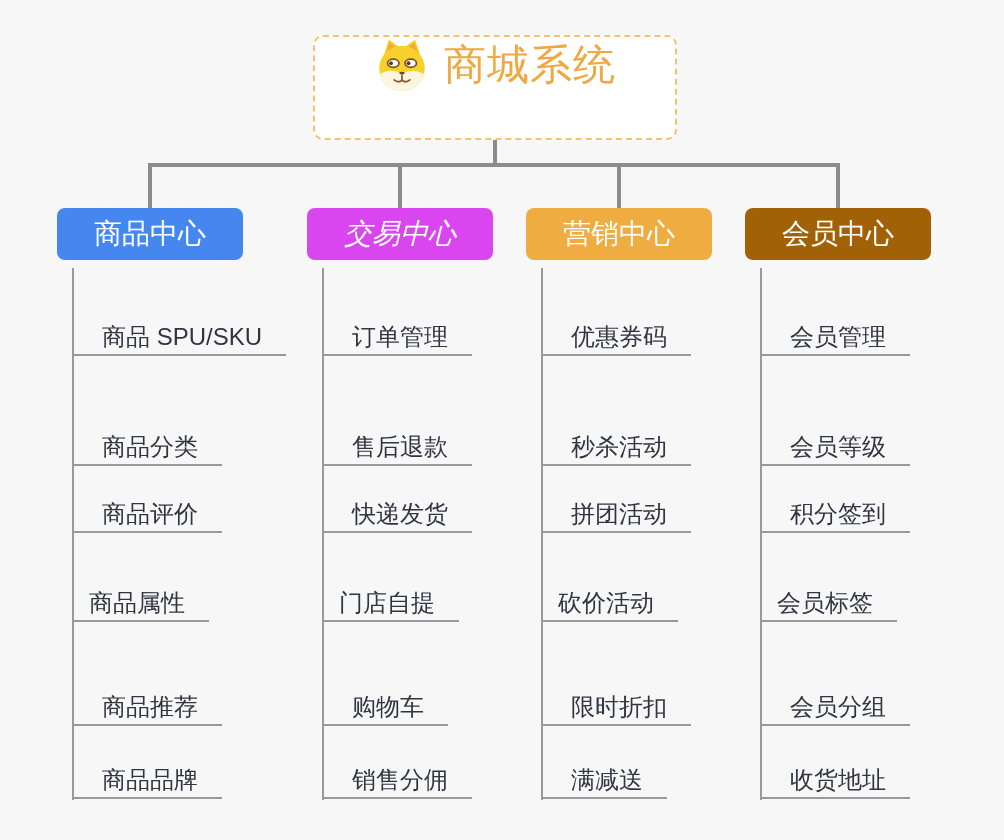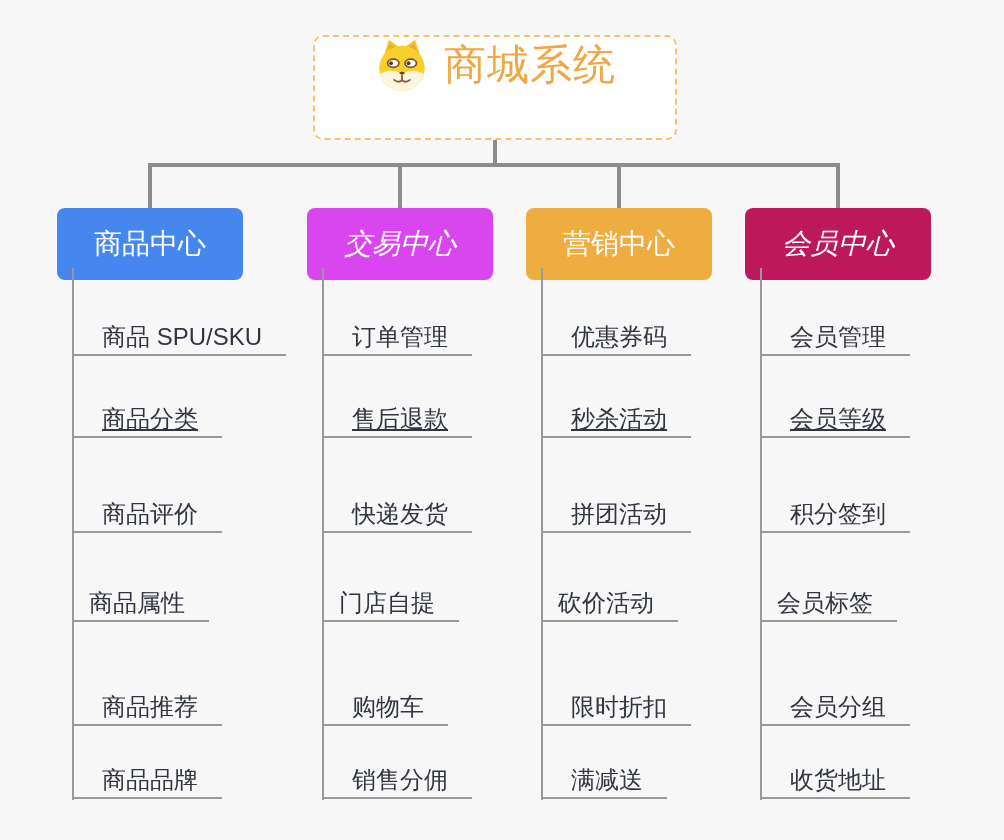--- a/index.html
+++ b/index.html
@@ -50,21 +50,21 @@
   }
   .branch-drop {
     position: absolute;
     left: 91px; top: 165px;
     width: 4px; height: 43px;
     background: #8C8C8C;
   }
   .cat-box {
     position: absolute;
     left: 0; top: 208px;
-    width: 186px; height: 72px;
+    width: 186px; height: 52px;
     border-radius: 8px;
     display: flex;
     align-items: center;
     justify-content: center;
     color: #FFFFFF;
     font-size: 28px;
     white-space: nowrap;
     cursor: default;
   }
   .spine {
@@ -81,21 +81,21 @@
     display: flex;
     align-items: flex-end;
     padding: 0 24px 5px 30px;
     border-bottom: 2px solid #999999;
     font-size: 24px;
     line-height: 1;
     color: #303540;
     white-space: nowrap;
   }
   .leaf.n0 { top: 316px; }
-  .leaf.n1 { top: 398px; text-decoration: underline; }
+  .leaf.n1 { top: 426px; }
   .leaf.n2 { top: 493px; }
   .leaf.n3 { top: 582px; padding-left: 17px; }
   .leaf.n4 { top: 686px; }
   .leaf.n5 { top: 759px; }
 </style>
 </head>
 <body>
 
 <div class="canvas">
 
@@ -157,21 +157,21 @@
     <div class="leaf n0">优惠券码</div>
     <div class="leaf n1">秒杀活动</div>
     <div class="leaf n2">拼团活动</div>
     <div class="leaf n3">砍价活动</div>
     <div class="leaf n4">限时折扣</div>
     <div class="leaf n5">满减送</div>
   </div>
 
   <div class="branch" style="--left:745px">
     <div class="branch-drop"></div>
-    <div class="cat-box" style="background: #be185d; font-style: italic;">会员中心</div>
+    <div class="cat-box" style="background: #a16207;">会员中心</div>
     <div class="spine"></div>
     <div class="leaf n0">会员管理</div>
     <div class="leaf n1">会员等级</div>
     <div class="leaf n2">积分签到</div>
     <div class="leaf n3">会员标签</div>
     <div class="leaf n4">会员分组</div>
     <div class="leaf n5">收货地址</div>
   </div>
 
 </div>

